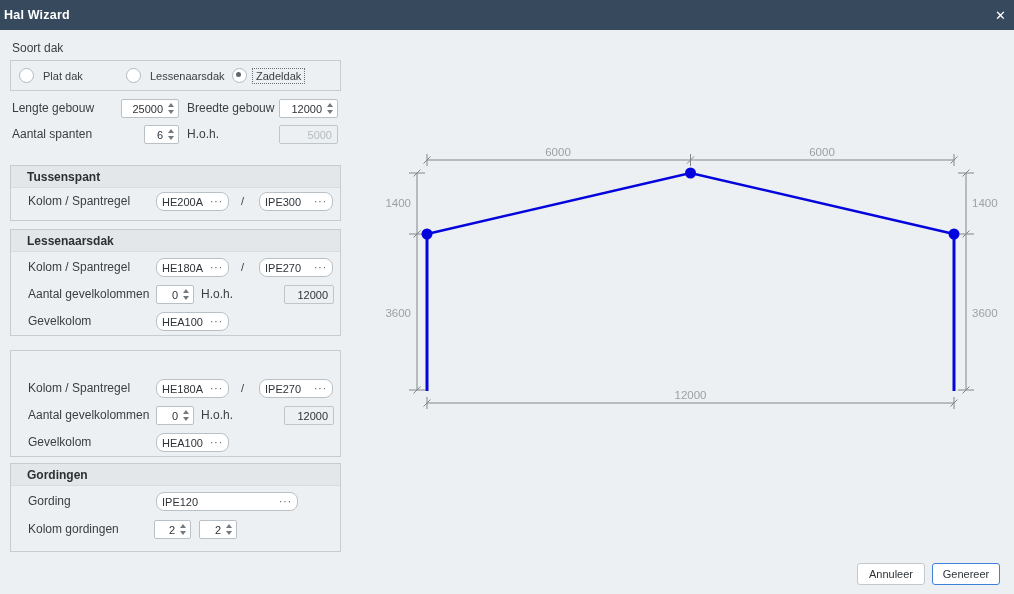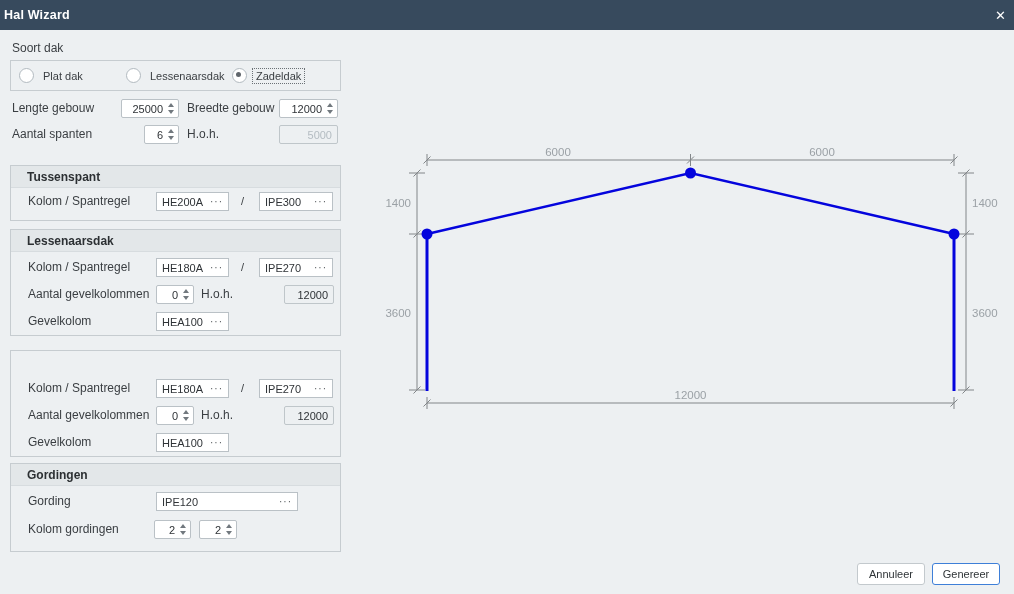--- a/index.html
+++ b/index.html
@@ -47,21 +47,21 @@
     justify-content:flex-end;padding-right:4px;gap:5px;
   }
   .spin-val{font-size:11px;color:#2f3337}
   .spin-btns{display:flex;flex-direction:column;gap:3px;align-items:center}
   .tri-up{width:0;height:0;border-left:3.5px solid transparent;border-right:3.5px solid transparent;border-bottom:4px solid #71787e}
   .tri-dn{width:0;height:0;border-left:3.5px solid transparent;border-right:3.5px solid transparent;border-top:4px solid #71787e}
 
   
   .combo{
     position:absolute;height:19px;background:#fff;border:1px solid #bac1c6;
-    border-radius:0;box-sizing:border-box;display:flex;align-items:center;
+    border-radius:8px;box-sizing:border-box;display:flex;align-items:center;
     padding:0 5px;
     justify-content:space-between;
   }
   .combo-val{font-size:11px;color:#2f3337;flex:1;white-space:nowrap}
   .dots{font-size:10px;color:#55595c;letter-spacing:1px;line-height:10px}
 
   
   .ro{
     position:absolute;height:19px;border:1px solid #bfc6ca;border-radius:2px;
     box-sizing:border-box;display:flex;align-items:center;justify-content:flex-end;

